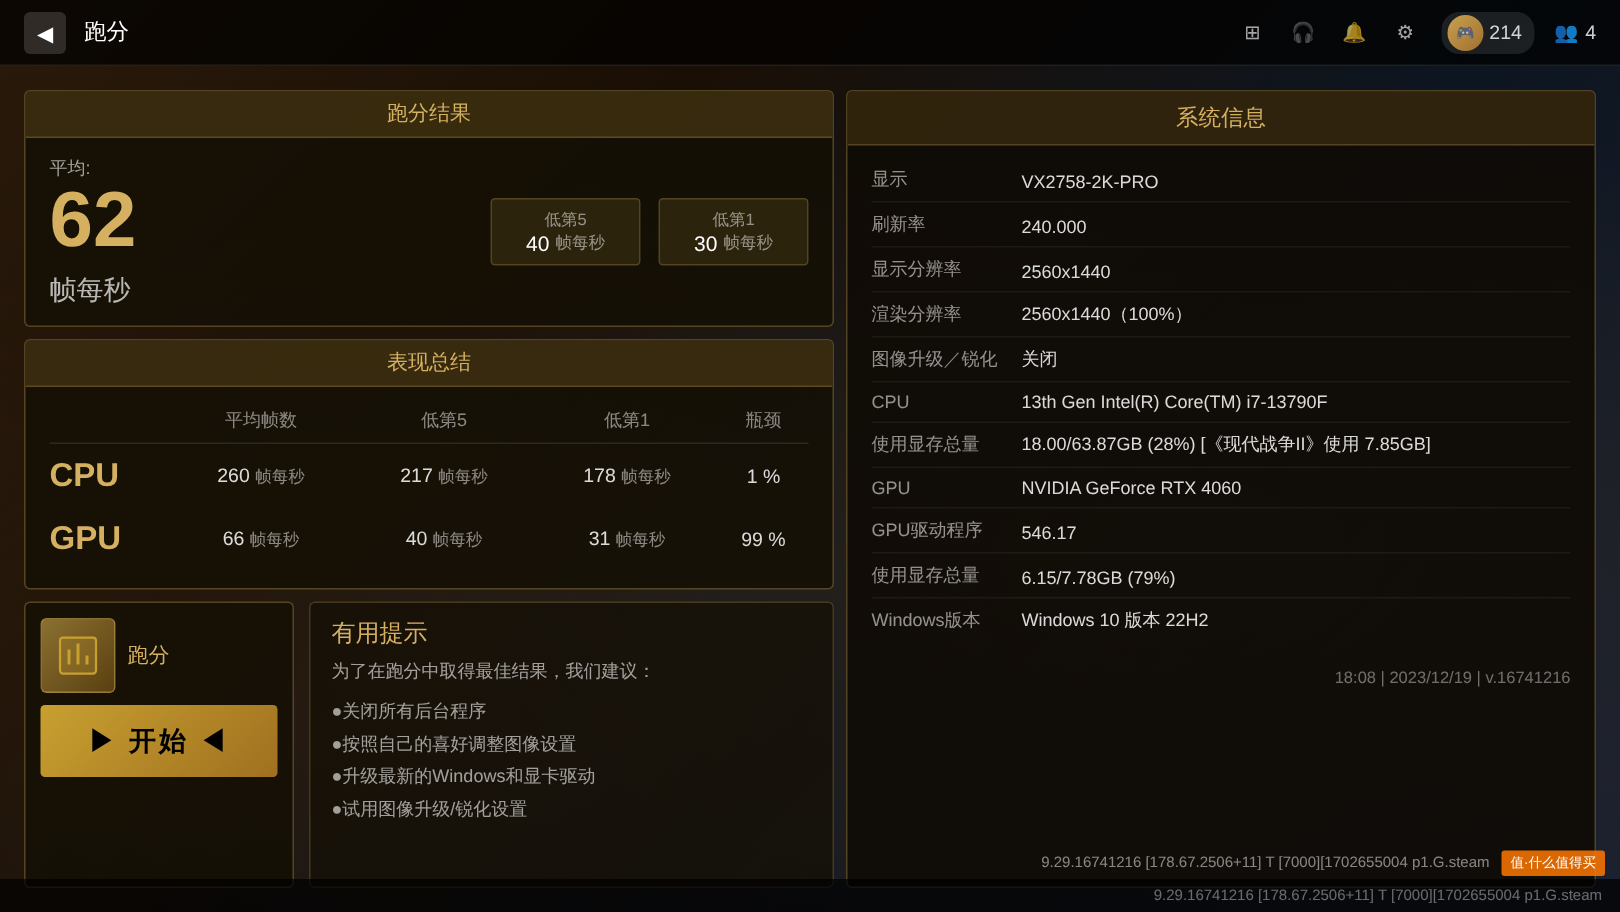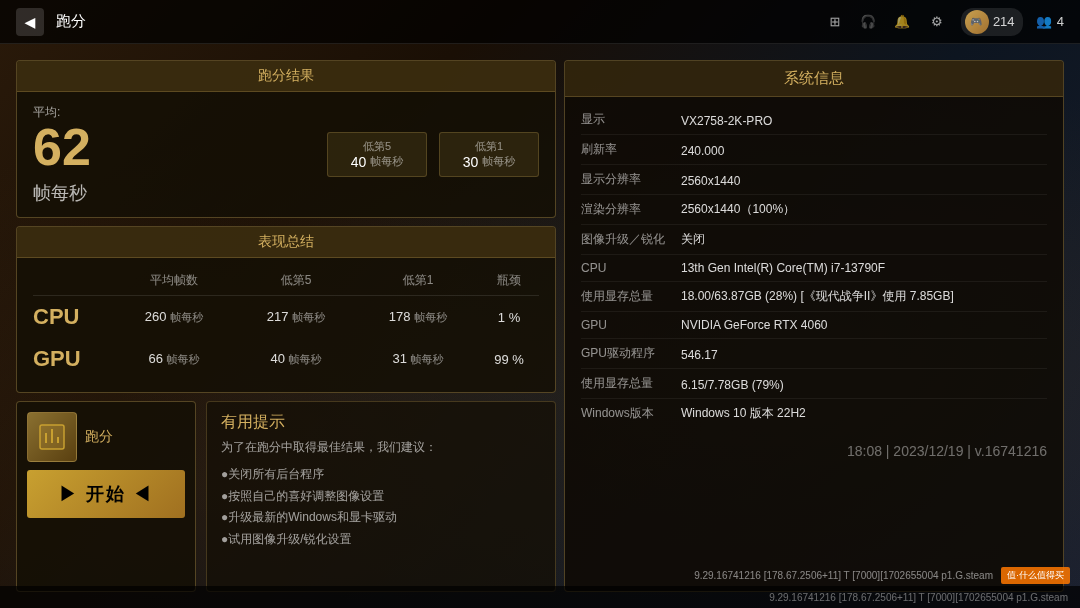--- a/index.html
+++ b/index.html
@@ -568,21 +568,21 @@
       <div class="sys-row">
         <span class="sys-key">使用显存总量</span>
         <span class="sys-val">6.15/7.78GB (79%)</span>
       </div>
       <div class="sys-row">
         <span class="sys-key">Windows版本</span>
         <span class="sys-val">Windows 10 版本 22H2</span>
       </div>
     </div>
     <div style="text-align:right; padding: 6px 16px 4px;">
-      <span style="color:rgba(255,255,255,0.4); font-size:14px;">18:08 | 2023/12/19 | v.16741216</span>
+      <span style="color:rgba(255,255,255,0.4); font-size:11px;">18:08 | 2023/12/19 | v.16741216</span>
     </div>
   </div>
 </div>
 
 <div class="bottom-watermark">
   <span class="wm-text">9.29.16741216 [178.67.2506+11] T [7000][1702655004 p1.G.steam</span>
   <span class="wm-badge">值·什么值得买</span>
 </div>
 
 <div class="status-bar">

